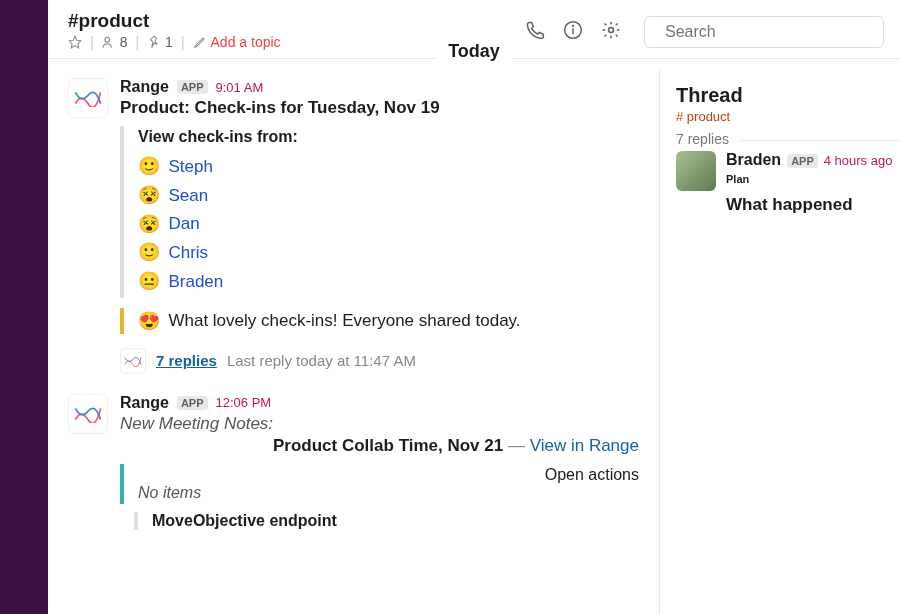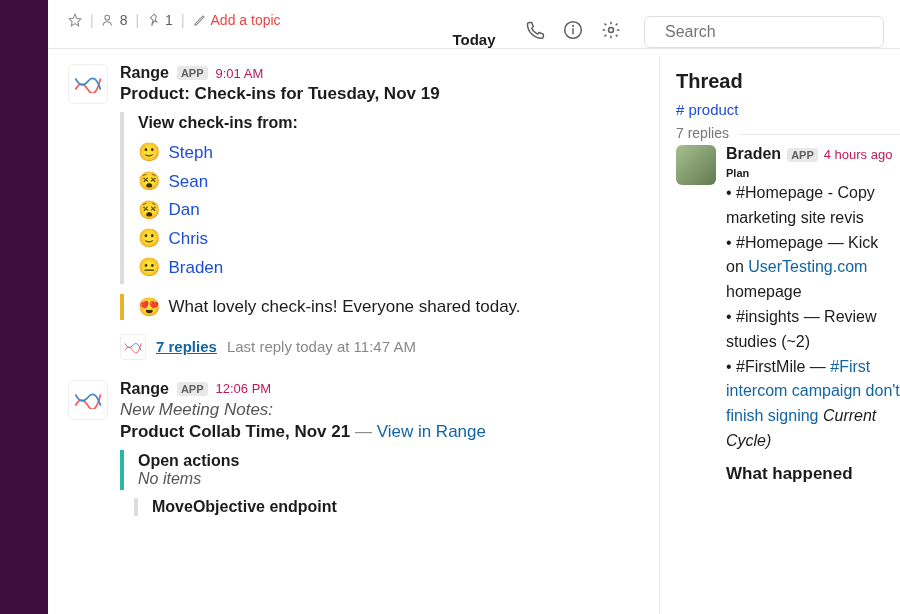--- a/index.html
+++ b/index.html
@@ -12,21 +12,21 @@
     .channel-name { font-weight: 900; font-size: 19px; color: #1d1c1d; }
     .channel-meta { display: flex; align-items: center; gap: 8px; color: #616061; font-size: 14px; margin-top: 2px; padding-bottom: 8px; }
     .meta-item { display: flex; align-items: center; gap: 4px; }
     .meta-sep { color: #ccc; }
     .topic { color: #ef4444; }
     .header-icons { display: flex; align-items: center; gap: 18px; padding-top: 10px; margin-right: 16px; }
     .header-icons svg { width: 20px; height: 20px; stroke: #616061; fill: none; stroke-width: 1.8; }
     .search-box { display: flex; align-items: center; gap: 8px; border: 1px solid #ddd; border-radius: 6px; padding: 6px 12px; width: 240px; color: #888; margin-top: 6px; margin-left: 7px;}
     .search-box svg { width: 16px; height: 16px; stroke: #888; fill: none; stroke-width: 2; }
     .search-box input { border: none; outline: none; font-size: 16px; color: #888; flex: 1; background: transparent; }
-    .divider-label { text-align: center; font-weight: 700; font-size: 15px; color: #1d1c1d; padding: 2px 0 6px; position: relative; margin-top: -18px; background: transparent;}
+    .divider-label { text-align: center; font-weight: 700; font-size: 18px; color: #1d1c1d; padding: 2px 0 6px; position: relative; margin-top: -18px; background: transparent;}
     .divider-label span { background:#fff; padding: 0 12px; position: relative; top: -2px;}
     .content { flex: 1; display: flex; min-height: 0; }
     .messages { flex: 1; overflow: hidden; padding: 0 0 0 0; border-right: 1px solid #e8e8e8; }
     .message { display: flex; padding: 8px 20px 4px 20px; }
     .avatar { width: 40px; height: 40px; border-radius: 6px; background: #fff; border: 1px solid #eee; flex-shrink: 0; margin-right: 12px; display:flex; align-items:center; justify-content:center; }
     .avatar svg { width: 28px; height: 18px; }
     .msg-body { flex: 1; min-width: 0; }
     .msg-head { display: flex; align-items: center; gap: 8px; }
     .msg-author { font-weight: 900; font-size: 16px; }
     .app-badge { background: #e8e8e8; color: #616061; font-size: 11px; font-weight: 700; padding: 1px 4px; border-radius: 3px; }
@@ -39,30 +39,30 @@
     .checkin-item a { color: #1d4ed8; text-decoration: none; }
     .emoji { font-size: 18px; }
     .attach-yellow { border-left-color: #ecb22e; margin-top: 10px;}
     .lovely { display: flex; align-items: center; gap: 8px; font-size: 17px; }
     .thread-bar { display: flex; align-items: center; gap: 10px; margin-top: 10px; padding: 4px 0 8px 0;}
     .thread-bar .mini-avatar { width: 26px; height: 26px; border-radius: 4px; border: 1px solid #eee; display:flex;align-items:center;justify-content:center; }
     .thread-bar .mini-avatar svg{width:18px;height:12px;}
     .replies-link { color: #1264a3; font-weight: 700; text-decoration: underline; font-size: 15px; }
     .last-reply { color: #888; font-size: 15px; }
     .meeting-sub { font-style: italic; color: #555; font-size: 17px; margin-top: 2px;}
-    .meeting-line { font-size: 17px; margin-top: 2px;}
+    .meeting-line { font-size: 17px; margin-top: 2px; text-align: right;}
     .meeting-line .dash { color: #888; }
     .meeting-line a { color: #1264a3; text-decoration: none; }
     .attach-teal { border-left-color: #2eb5a5; }
-    .open-actions { font-weight: 700; }
+    .open-actions { font-weight: 400; text-align: right; }
     .no-items { font-style: italic; color: #555; }
     .move-obj { font-weight: 800; margin-left: 14px; border-left:4px solid #ddd; padding-left:14px; margin-top:8px;}
     .thread-panel { width: 240px; flex-shrink: 0; padding: 14px 0 0 16px; overflow: hidden; }
     .thread-title { font-weight: 900; font-size: 20px; }
-    .thread-channel { color: #1d4ed8; font-size: 15px; margin-top: 8px; }
+    .thread-channel { color: #c2410c; font-size: 13px; margin-top: 2px; }
     .thread-sep { border-top: 1px solid #e8e8e8; margin: 16px 0 10px 0; position: relative;}
     .thread-sep span { position: absolute; left: 0; top: -10px; background: #fff; padding-right: 10px; color: #777; font-size: 14px;}
     .thread-msg { display: flex; gap: 10px; margin-top: 10px;}
     .thread-avatar { width: 40px; height: 40px; border-radius: 6px; background: #8a6; flex-shrink:0; overflow:hidden; }
     .thread-avatar-inner { width:100%;height:100%;background: linear-gradient(135deg,#a8c090,#607a50); display:flex;align-items:center;justify-content:center;color:#fff;font-weight:700;}
     .thread-head { display: flex; align-items: baseline; gap: 6px; }
     .plan-title { font-weight: 900; font-size: 11px; margin-top: 4px;}
     .bullets { font-size: 16px; line-height: 1.55; margin-top: 2px; }
     .bullets a { color: #1264a3; text-decoration: none; }
     .bullets em { font-style: italic; }
@@ -71,20 +71,21 @@
     .small-icon { width:14px;height:14px;stroke:#888;fill:none;stroke-width:1.8; }
   </style>
 </head>
 <body>
 
 <div class="app">
   <div class="sidebar"></div>
   <div class="main">
     <div class="header">
       <div class="header-left">
+        <div class="channel-name">#product</div>
         <div class="channel-meta">
           <span class="meta-item">
             <svg class="small-icon" viewBox="0 0 24 24">
                 <path d="M12 2l2.9 6.9L22 10l-5 4.9 1.2 7.1L12 18l-6.2 4 1.2-7.1L2 10l7.1-1.1z"></path>
               </svg>
           </span>
           <span class="meta-sep">|</span>
           <span class="meta-item">
             <svg class="small-icon" viewBox="0 0 24 24">
                 <circle cx="9" cy="8" r="4"></circle>
@@ -238,20 +239,19 @@
           <div class="thread-avatar">
               <div class="thread-avatar-inner"></div>
             </div>
           <div>
             <div class="thread-head">
               <span class="msg-author">Braden</span>
               <span class="app-badge">APP</span>
               <span class="msg-time">4 hours ago</span>
             </div>
             <div class="plan-title">Plan</div>
-            <div class="bullets" id="plan-bullets">• #Homepage - Copy marketing site revis<br>• #Homepage — Kick on <a>UserTesting.com</a> homepage<br>• #insights — Review studies (~2)<br>• #FirstMile — <a>#First intercom campaign don't finish signing</a> <em>Current Cycle)</em></div>
             <div class="what-happened">What happened</div>
           </div>
         </div>
       </div>
     </div>
   </div>
 </div>
 
 </body></html>

